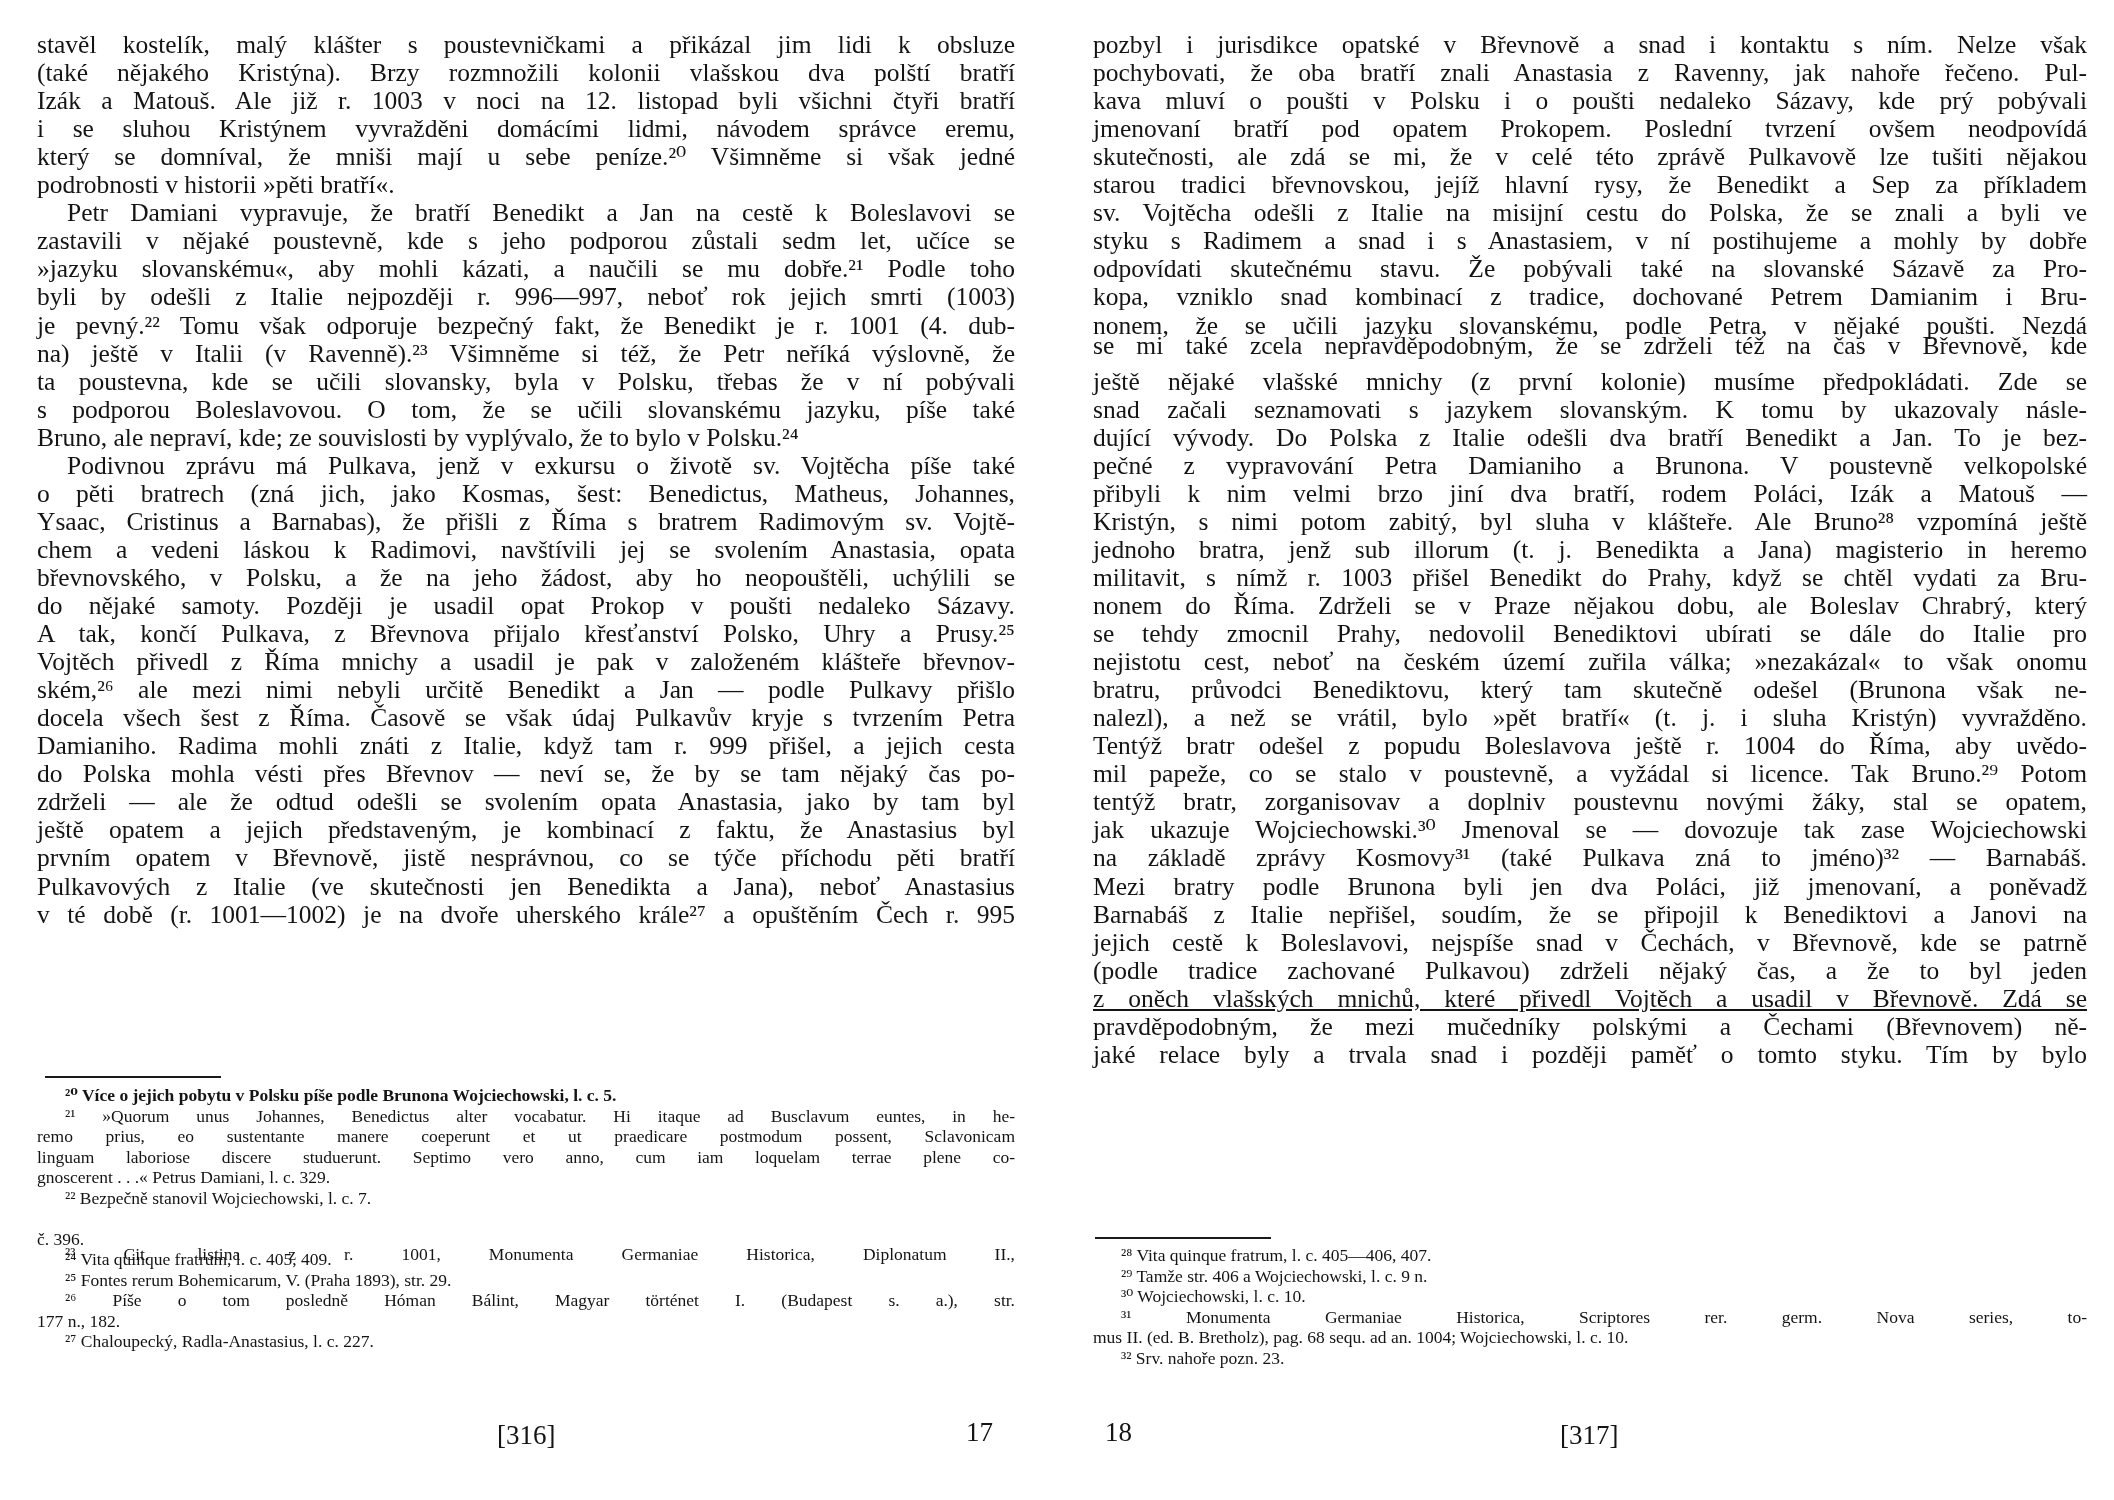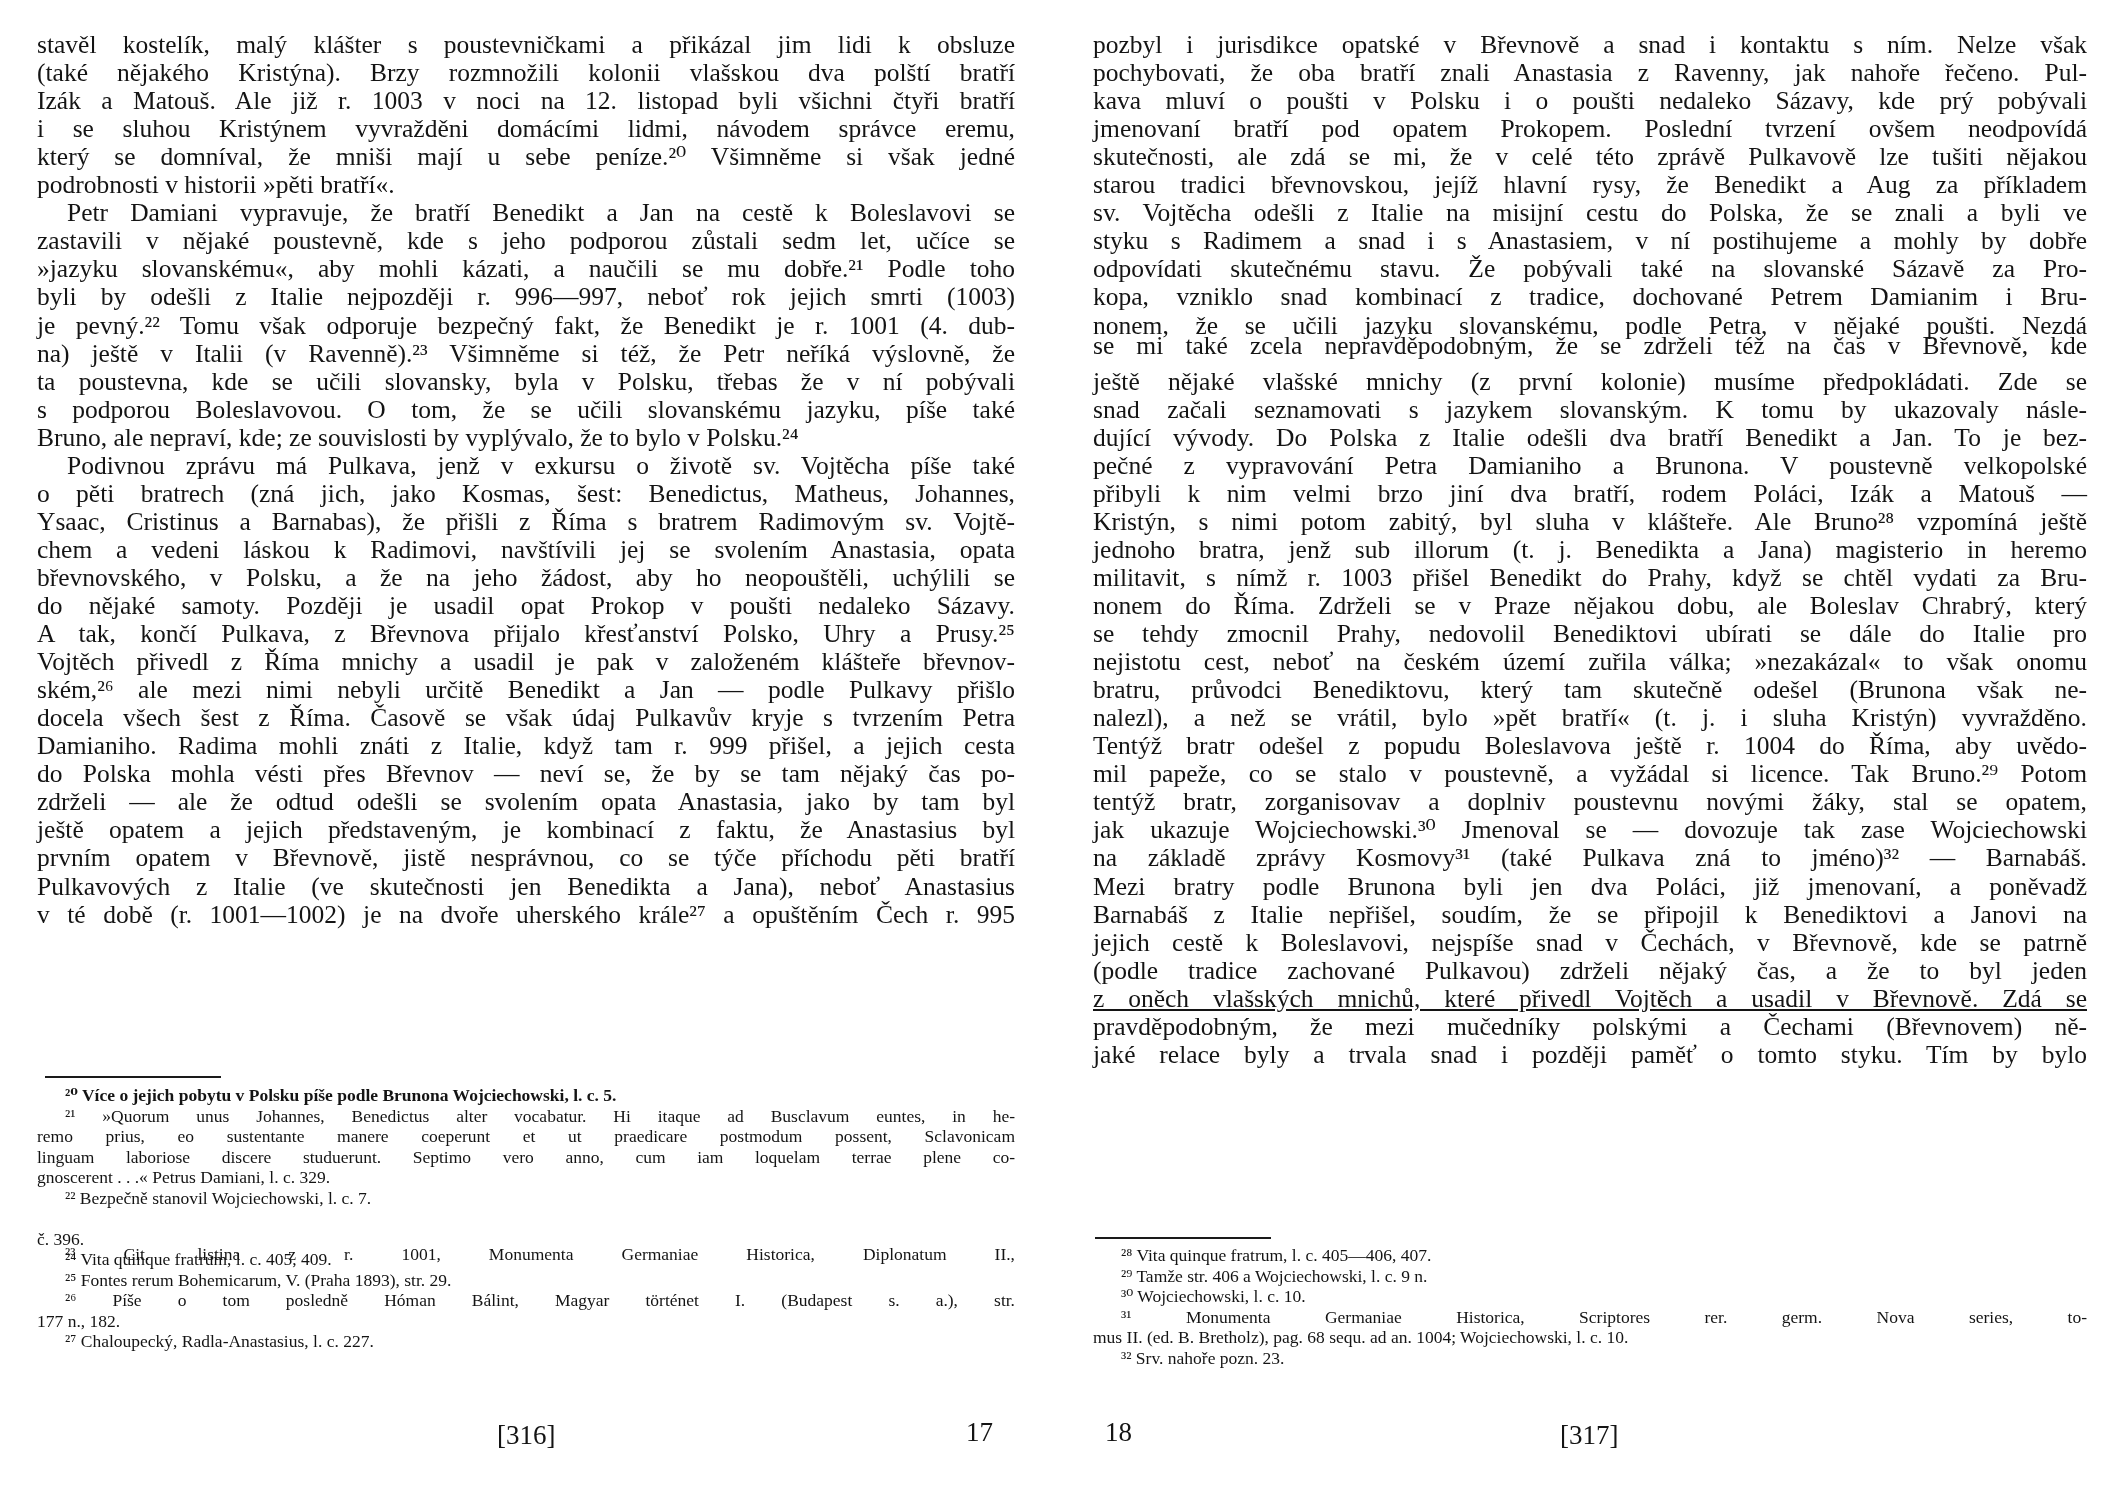--- a/index.html
+++ b/index.html
@@ -75,21 +75,21 @@
     </div>
 </div>
 
 <div class="page right">
   <div id="right-body">
       <div class="body-line" style="top: 31px;">pozbyl i jurisdikce opatské v Břevnově a snad i kontaktu s ním. Nelze však</div>
       <div class="body-line" style="top: 59.05px;">pochybovati, že oba bratří znali Anastasia z Ravenny, jak nahoře řečeno. Pul-</div>
       <div class="body-line" style="top: 87.1px;">kava mluví o poušti v Polsku i o poušti nedaleko Sázavy, kde prý pobývali</div>
       <div class="body-line" style="top: 115.15px;">jmenovaní bratří pod opatem Prokopem. Poslední tvrzení ovšem neodpovídá</div>
       <div class="body-line" style="top: 143.2px;">skutečnosti, ale zdá se mi, že v celé této zprávě Pulkavově lze tušiti nějakou</div>
-      <div class="body-line" style="top: 171.25px;">starou tradici břevnovskou, jejíž hlavní rysy, že Benedikt a Aug za příkladem</div>
+      <div class="body-line" style="top: 171.25px;">starou tradici břevnovskou, jejíž hlavní rysy, že Benedikt a Sep za příkladem</div>
       <div class="body-line" style="top: 199.3px;">sv. Vojtěcha odešli z Italie na misijní cestu do Polska, že se znali a byli ve</div>
       <div class="body-line" style="top: 227.35px;">styku s Radimem a snad i s Anastasiem, v ní postihujeme a mohly by dobře</div>
       <div class="body-line" style="top: 255.4px;">odpovídati skutečnému stavu. Že pobývali také na slovanské Sázavě za Pro-</div>
       <div class="body-line" style="top: 283.45px;">kopa, vzniklo snad kombinací z tradice, dochované Petrem Damianim i Bru-</div>
       <div class="body-line" style="top: 311.5px;">nonem, že se učili jazyku slovanskému, podle Petra, v nějaké poušti. Nezdá</div>
       <div class="body-line" style="top: 332px;">se mi také zcela nepravděpodobným, že se zdrželi též na čas v Břevnově, kde</div>
       <div class="body-line" style="top: 367.6px;">ještě nějaké vlašské mnichy (z první kolonie) musíme předpokládati. Zde se</div>
       <div class="body-line" style="top: 395.65px;">snad začali seznamovati s jazykem slovanským. K tomu by ukazovaly násle-</div>
       <div class="body-line" style="top: 423.7px;">dující vývody. Do Polska z Italie odešli dva bratří Benedikt a Jan. To je bez-</div>
       <div class="body-line" style="top: 451.75px;">pečné z vypravování Petra Damianiho a Brunona. V poustevně velkopolské</div>

